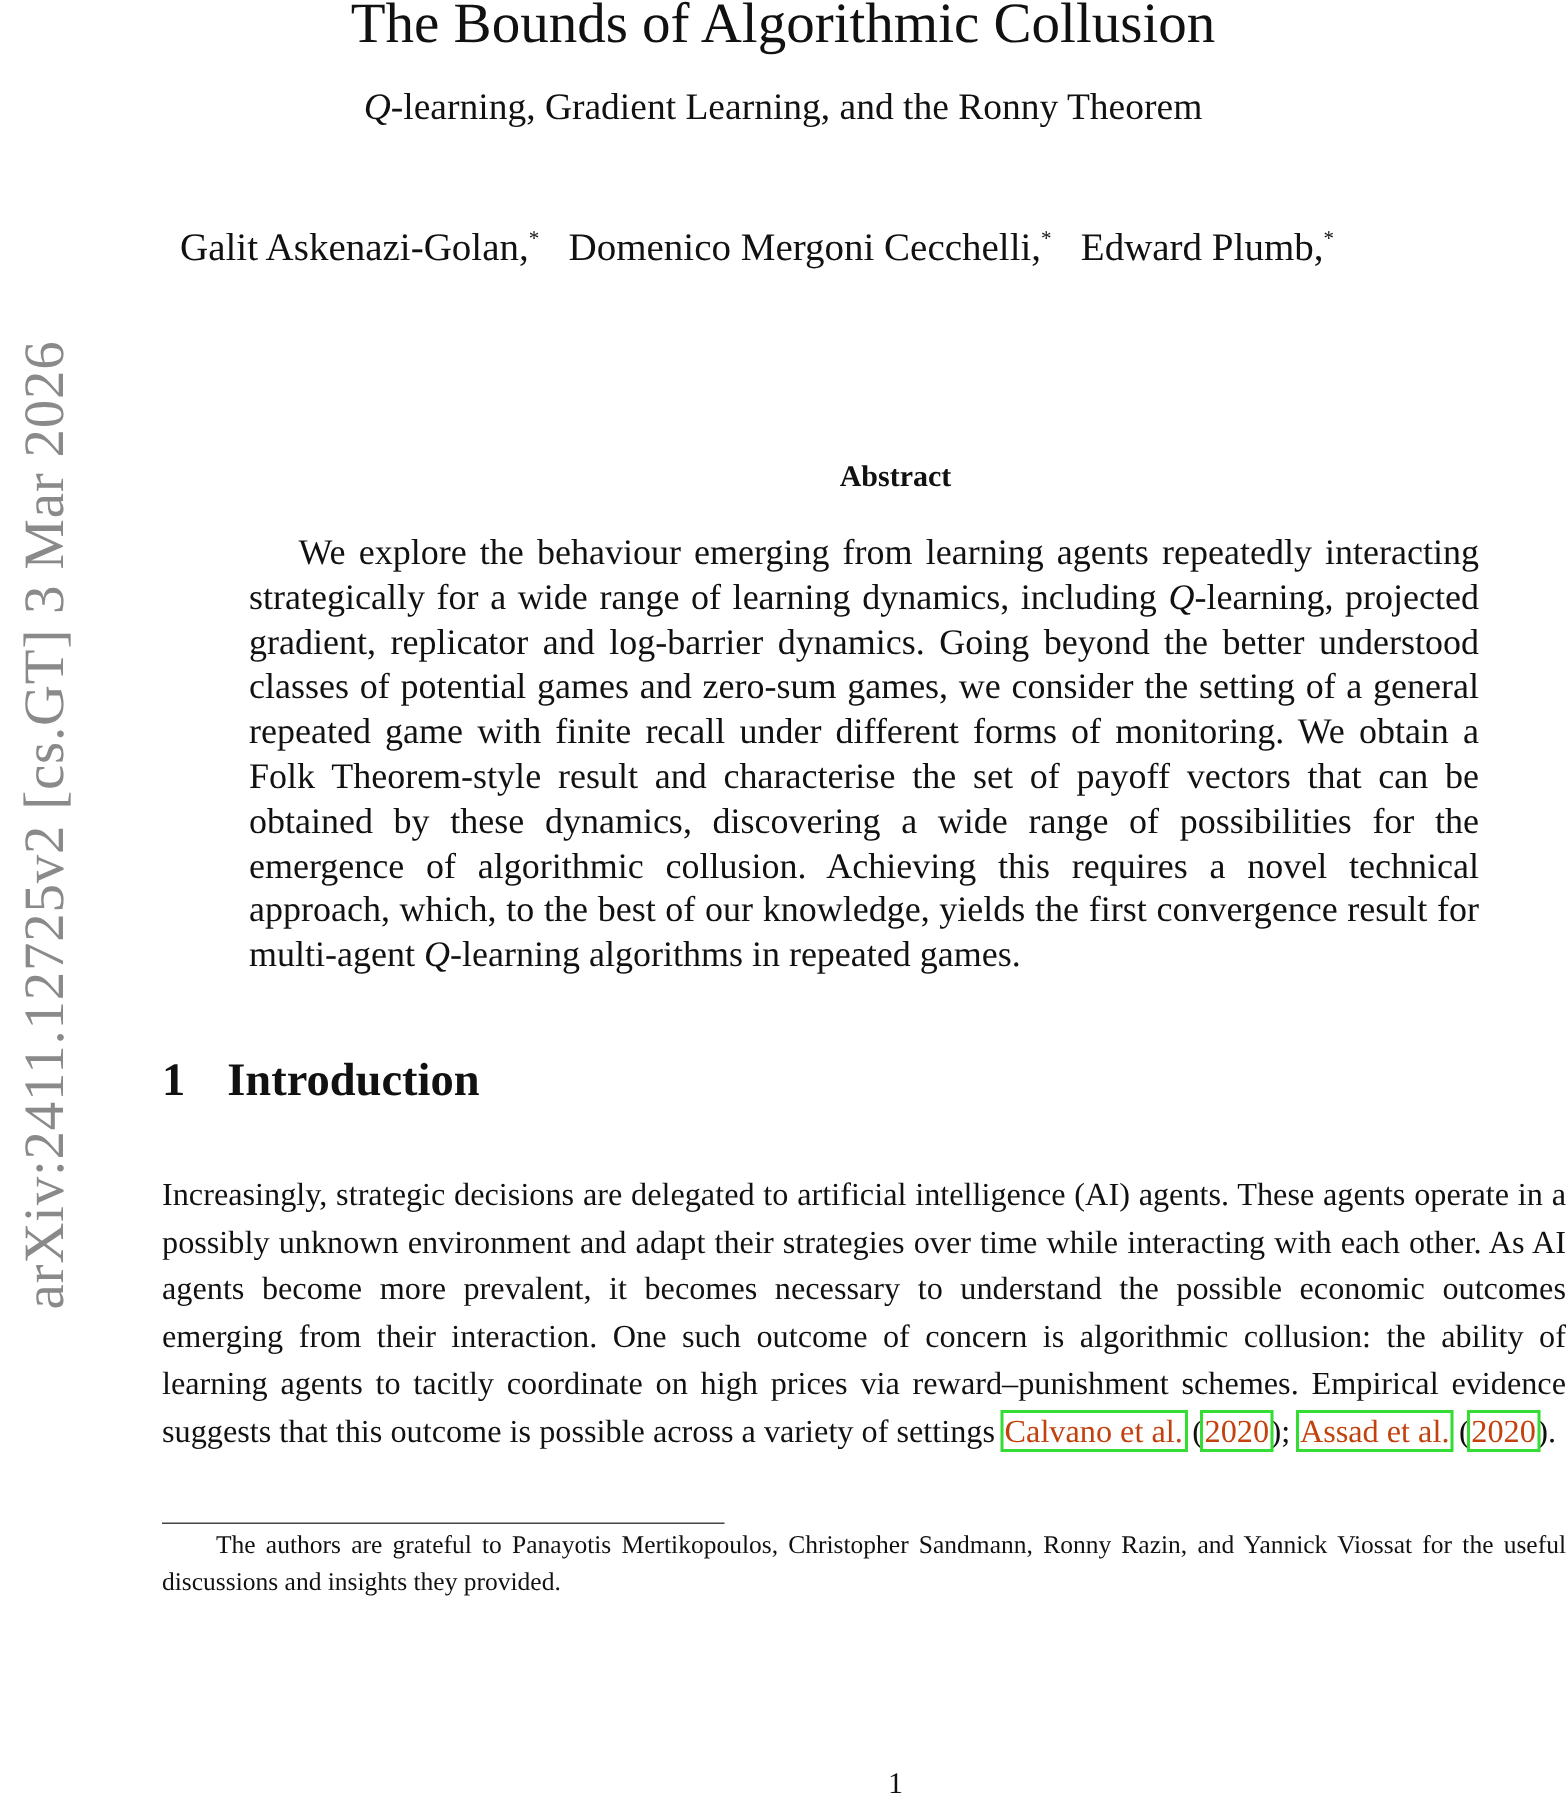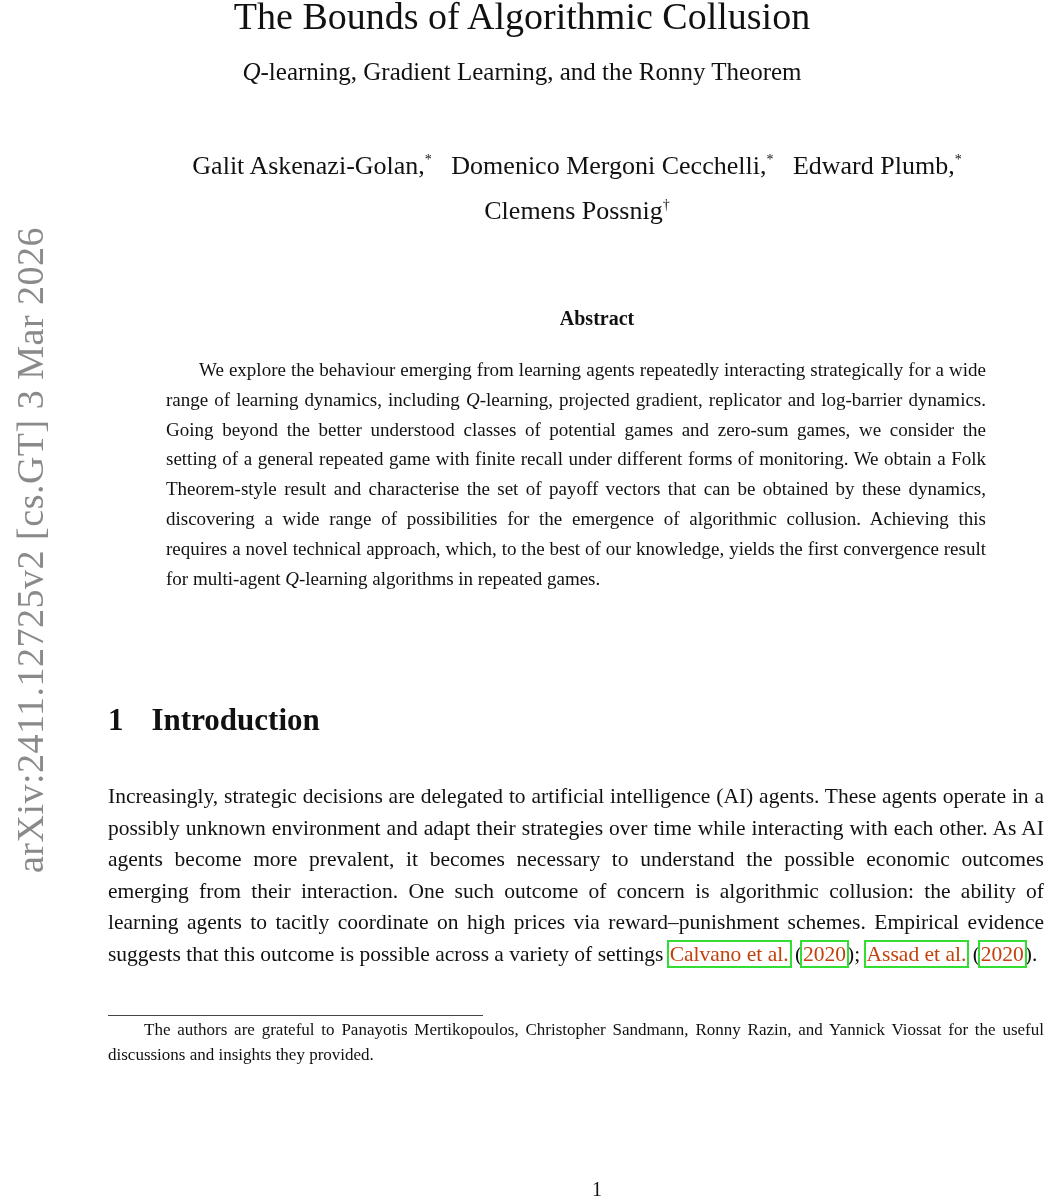--- a/index.html
+++ b/index.html
@@ -22,32 +22,32 @@
     position: absolute; left: 0; right: 0; top: -6px; text-align: center;
     font-family: "Liberation Serif", serif; font-size: 38px; font-weight: normal;
     margin: 0; color: #111;
   }
   .subtitle {
     position: absolute; left: 0; right: 0; top: 58px; text-align: center;
     font-family: "Liberation Serif", serif; font-size: 25px; margin: 0;
   }
   .subtitle i { font-style: italic; }
   .authors {
-    position: absolute; left: 120px; right: 10px; top: 140px; text-align: center;
+    position: absolute; left: 120px; right: 10px; top: 140px; 
     font-family: "Liberation Serif", serif; font-size: 26px; line-height: 40px;
   }
   .authors sup { font-size: 14px; }
   .abstract-heading {
     position: absolute; left: 0; right: 0; top: 307px; text-align: center;
     padding-left: 150px;
     font-family: "Liberation Serif", serif; font-size: 20px; font-weight: bold;
   }
   .abstract-body {
     position: absolute; left: 166px; width: 820px; top: 355px;
-    font-family: "Liberation Serif", serif; font-size: 19px; line-height: 29.8px;
+    font-family: "Liberation Serif", serif; font-size: 24px; line-height: 29.8px;
     text-align: justify; text-indent: 33px; margin: 0;
   }
   .section-heading {
     position: absolute; left: 108px; top: 702px; margin: 0;
     font-family: "Liberation Serif", serif; font-size: 31px; font-weight: bold; text-align: center;
   }
   .section-heading .num { margin-right: 28px; }
   .intro-body {
     position: absolute; left: 108px; width: 936px; top: 781px;
     font-family: "Liberation Serif", serif; font-size: 21.5px; line-height: 31.5px;
@@ -85,21 +85,20 @@
 <h1 class="title">The Bounds of Algorithmic Collusion</h1>
 
 <div class="subtitle">
   <i>Q</i><span>-learning, Gradient Learning, and the Ronny Theorem</span>
 </div>
 
 <div class="authors">
   <span><span>Galit Askenazi-Golan,</span><sup>*</sup></span>&nbsp;&nbsp;
   <span><span>Domenico Mergoni Cecchelli,</span><sup>*</sup></span>&nbsp;&nbsp;
   <span><span>Edward Plumb,</span><sup>*</sup></span><br>
-  <span><span>Clemens Possnig</span><sup>†</sup></span>
 </div>
 
 <div class="abstract-heading">Abstract</div>
 
 <p class="abstract-body"><span>We explore the behaviour emerging from learning agents repeatedly interacting strategically for a wide range of learning dynamics, including </span><i>Q</i><span>-learning, projected gradient, replicator and log-barrier dynamics.  Going beyond the better understood classes of potential games and zero-sum games, we consider the setting of a general repeated game with finite recall under different forms of monitoring. We obtain a Folk Theorem-style result and characterise the set of payoff vectors that can be obtained by these dynamics, discovering a wide range of possibilities for the emergence of algorithmic collusion. Achieving this requires a novel technical approach, which, to the best of our knowledge, yields the first convergence result for multi-agent </span><i>Q</i><span>-learning algorithms in repeated games.</span></p>
 
 <h2 class="section-heading">
   <span class="num">1</span><span>Introduction</span>
 </h2>
 

